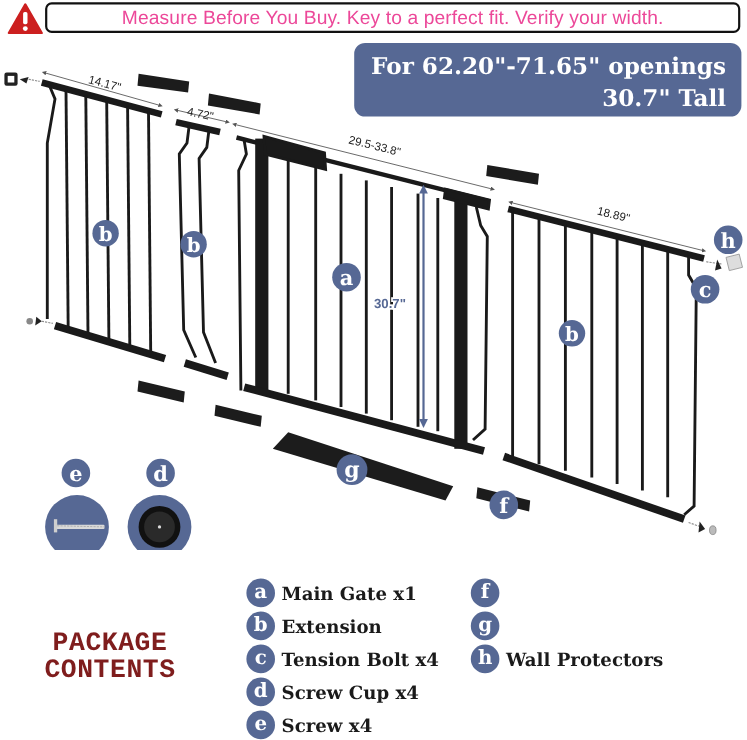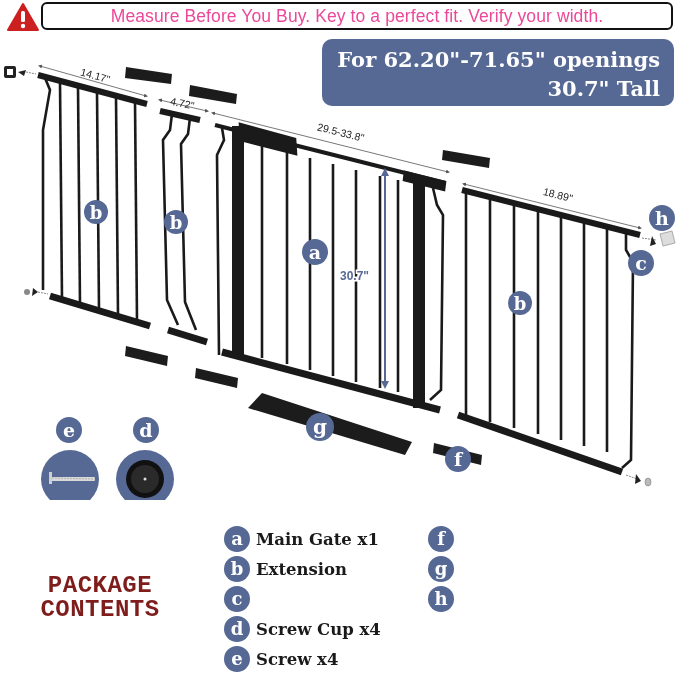--- a/index.html
+++ b/index.html
@@ -214,31 +214,33 @@
 <div class="legend-item" style="left: 224px; top: 525px;">
   <span class="legend-badge">a</span>
   <span class="legend-label">Main Gate x1</span>
 </div>
 <div class="legend-item" style="left: 224px; top: 555px;">
   <span class="legend-badge">b</span>
   <span class="legend-label">Extension</span>
 </div>
 <div class="legend-item" style="left: 224px; top: 585px;">
   <span class="legend-badge">c</span>
+  <span class="legend-label">Tension Bolt x4</span>
 </div>
 <div class="legend-item" style="left: 224px; top: 615px;">
   <span class="legend-badge">d</span>
   <span class="legend-label">Screw Cup x4</span>
 </div>
 <div class="legend-item" style="left: 224px; top: 645px;">
   <span class="legend-badge">e</span>
   <span class="legend-label">Screw x4</span>
 </div>
 
 <div class="legend-item" style="left: 428px; top: 525px;">
   <span class="legend-badge">f</span>
 </div>
 <div class="legend-item" style="left: 428px; top: 555px;">
   <span class="legend-badge">g</span>
 </div>
 <div class="legend-item" style="left: 428px; top: 585px;">
   <span class="legend-badge">h</span>
+  <span class="legend-label">Wall Protectors</span>
 </div>
 
 </body></html>

